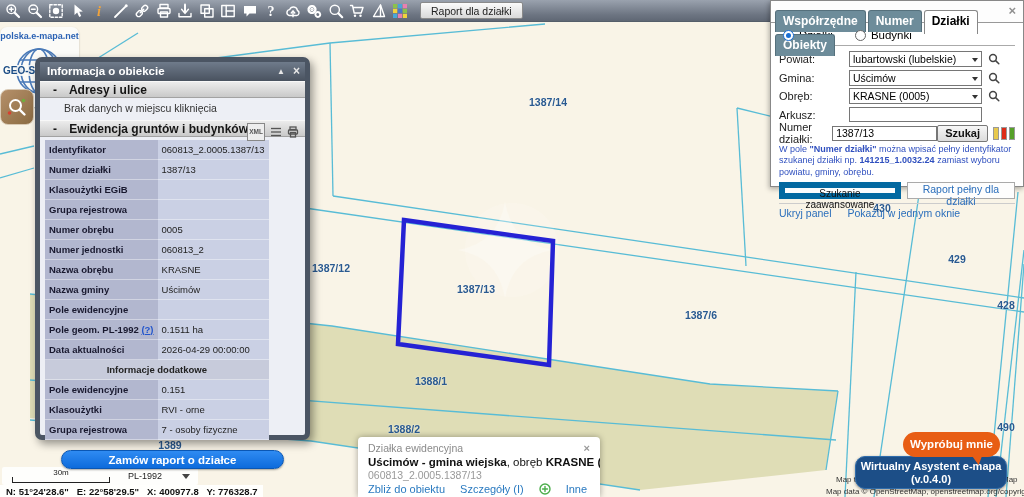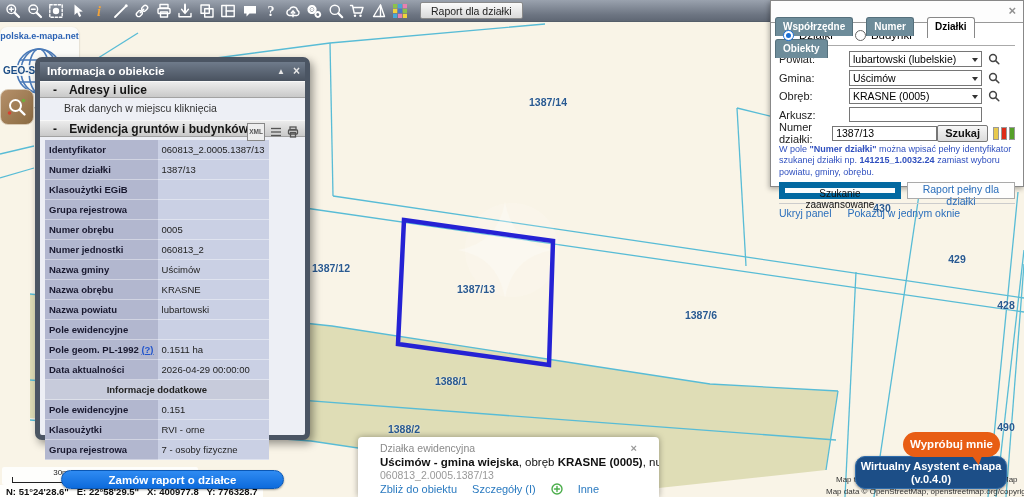--- a/index.html
+++ b/index.html
@@ -63,23 +63,23 @@
   .qlink{color:#2255cc;text-decoration:underline;cursor:pointer;}
   .order-btn{display:block;margin:10px auto 0;width:223px;height:19px;
     background:linear-gradient(#2f8bf2,#0d6bdc);border:1px solid #0a57b4;border-radius:10px;
     color:#fff;font-size:11.5px;font-weight:bold;font-family:inherit;cursor:pointer;
     box-shadow:0 1px 2px rgba(0,0,0,.35);}
 
   
   #search-panel{position:absolute;left:770px;top:0;width:254px;height:187px;z-index:6;
     background:#fff;border:1px solid #888;box-shadow:-1px 2px 5px rgba(0,0,0,.3);}
   .sp-tabs{padding:2px 0 0 4px;height:22px;border-bottom:1px solid #999;position:relative;background:#fdfdfd;}
-  .tab{display:inline-block;margin-right:13px;padding:3px 7px 4px;font-size:10px;font-weight:bold;
+  .tab{display:inline-block;margin-right:2px;padding:3px 7px 4px;font-size:12px;font-weight:bold;
     color:#fff;background:#6d8c9a;border:1px solid #55707c;border-bottom:none;
-    border-radius:3px 3px 0 0;position:relative;top:13px;cursor:pointer;}
+    border-radius:3px 3px 0 0;position:relative;top:7px;cursor:pointer;}
   .tab.active{background:#fff;color:#000;border-color:#888;padding-bottom:6px;z-index:2;}
   .sp-close{position:absolute;right:7px;top:3px;color:#909090;font-size:13px;font-weight:bold;cursor:pointer;line-height:1;}
   .sp-body{padding:4px 8px 0;}
   .radio-row{display:flex;gap:22px;margin:2px 0 4px 4px;font-size:11.5px;align-items:center;}
   .radio-opt{display:flex;align-items:center;cursor:pointer;}
   .radio{width:11px;height:11px;border:1px solid #666;border-radius:50%;margin-right:5px;position:relative;background:#fff;}
   .radio.on{border-color:#1a6fd4;}
   .radio.on::after{content:'';position:absolute;inset:2px;background:#1a6fd4;border-radius:50%;}
   .sp-hr{border:none;border-top:1px solid #aaa;margin:2px 0 5px;}
   .field-row{display:flex;align-items:center;margin-bottom:2.5px;height:16px;}
@@ -99,23 +99,23 @@
   .sp-hint{margin:2px 0 3px;font-size:9px;color:#3050bf;line-height:1.3;}
   .sp-btns{display:flex;gap:6px;margin:1px 0 4px;}
   .adv-btn{height:17px;padding:0 8px;font-size:10px;color:#111;background:#fdfdfd;
     border:6px solid #0369a1;font-family:inherit;cursor:pointer;}
   .rep-btn{height:17px;padding:0 8px;font-size:10.5px;color:#2a6ebb;background:#fdfdfd;
     border:1px solid #aaa;font-family:inherit;cursor:pointer;}
   .sp-links{border-top:1px solid #ccc;padding-top:3px;display:flex;gap:16px;font-size:10.5px;color:#2a6ebb;text-align:center;}
   .sp-link{cursor:pointer;}
 
   
-  #feature-popup{position:absolute;left:358px;top:437px;width:301px;height:60px;z-index:5;
+  #feature-popup{position:absolute;left:358px;top:437px;width:242px;height:60px;z-index:5;
     background:#fff;border-radius:4px 4px 0 0;box-shadow:0 0 6px rgba(0,0,0,.35);
-    padding:5px 22px;overflow:hidden;}
+    padding:5px 10px;overflow:hidden;}
   .fp-head{display:flex;justify-content:space-between;color:#8a8a8a;font-size:10.5px;}
   .fp-close{color:#999;font-size:11px;font-weight:bold;cursor:pointer;}
   .fp-title{font-size:11.5px;color:#111;margin-top:2px;white-space:nowrap;}
   .fp-id{font-size:10.5px;color:#999;margin-top:1px;}
   .fp-links{margin-top:2px;display:flex;gap:15px;font-size:11px;color:#2a7ac0;align-items:flex-start;}
   .fp-link{cursor:pointer;}
   .fp-plus{display:inline-flex;cursor:pointer;}
   .fp-plus svg{width:12px;height:12px;stroke:#4cae4c;fill:none;stroke-width:1.4;stroke-linecap:round;}
 
   
@@ -186,21 +186,21 @@
   </svg>
   <div id="map-labels">
       <div class="map-label" style="left:548px;top:102px">1387/14</div>
       <div class="map-label" style="left:882px;top:208px">430</div>
       <div class="map-label" style="left:957px;top:259px">429</div>
       <div class="map-label" style="left:331px;top:268px">1387/12</div>
       <div class="map-label" style="left:476px;top:289px">1387/13</div>
       <div class="map-label" style="left:701px;top:315px">1387/6</div>
       <div class="map-label" style="left:1006px;top:305px">428</div>
       <div class="map-label" style="left:1006px;top:427px">490</div>
-      <div class="map-label" style="left:451px;top:381px">1388/1</div>
+      <div class="map-label" style="left:431px;top:381px">1388/1</div>
       <div class="map-label" style="left:404px;top:429px">1388/2</div>
       <div class="map-label" style="left:170px;top:445px">1389</div>
     </div>
 
   <span class="attr" id="attr1a">Map tiles ©</span>
   <span class="attr" id="attr1b">Map</span>
   <span class="attr" id="attr2">Map data © OpenStreetMap, openstreetmap.org/copyright,</span>
 
   <div id="logo-card">
     <div class="logo-site">polska.e-mapa.net</div>
@@ -411,30 +411,26 @@
           </tr>
           <tr>
             <td class="lbl">Numer obrębu</td>
             <td class="val">0005</td>
           </tr>
           <tr>
             <td class="lbl">Numer jednostki</td>
             <td class="val">060813_2</td>
           </tr>
           <tr>
+            <td class="lbl">Nazwa obrębu</td>
+            <td class="val">KRASNE</td>
+          </tr>
+          <tr>
             <td class="lbl">Nazwa gminy</td>
             <td class="val">Uścimów</td>
-          </tr>
-          <tr>
-            <td class="lbl">Nazwa obrębu</td>
-            <td class="val">KRASNE</td>
-          </tr>
-          <tr>
-            <td class="lbl">Nazwa powiatu</td>
-            <td class="val">lubartowski</td>
           </tr>
           <tr>
             <td class="lbl">Pole ewidencyjne</td>
             <td class="val"></td>
           </tr>
           <tr>
             <td class="lbl">Pole geom. PL-1992 <span class="qlink">(?)</span></td>
             <td class="val">0.1511 ha</td>
           </tr>
           <tr>

